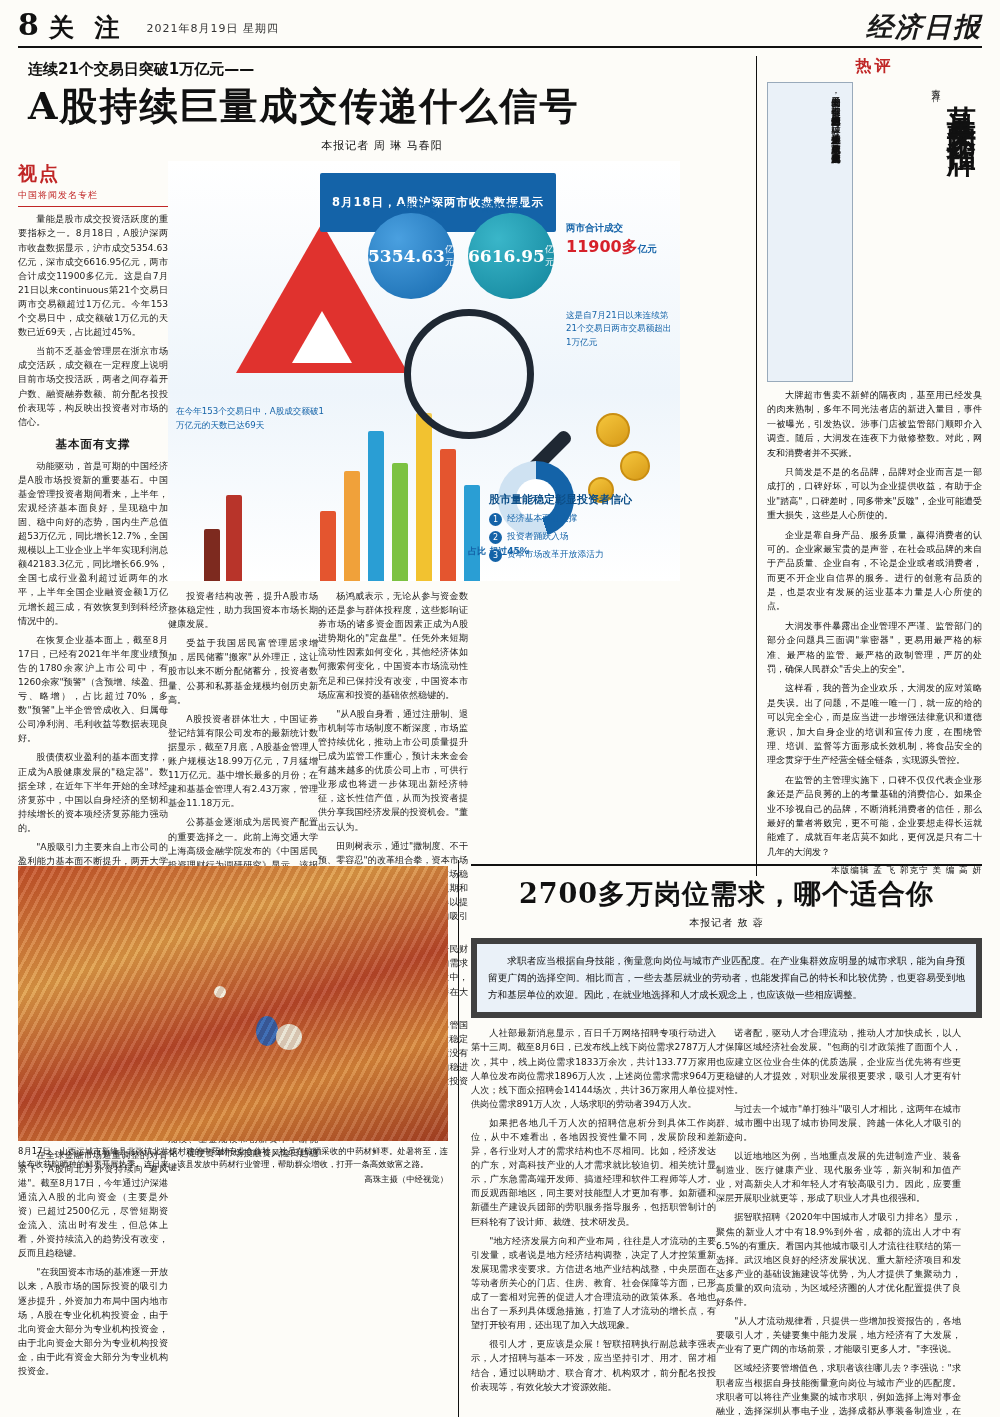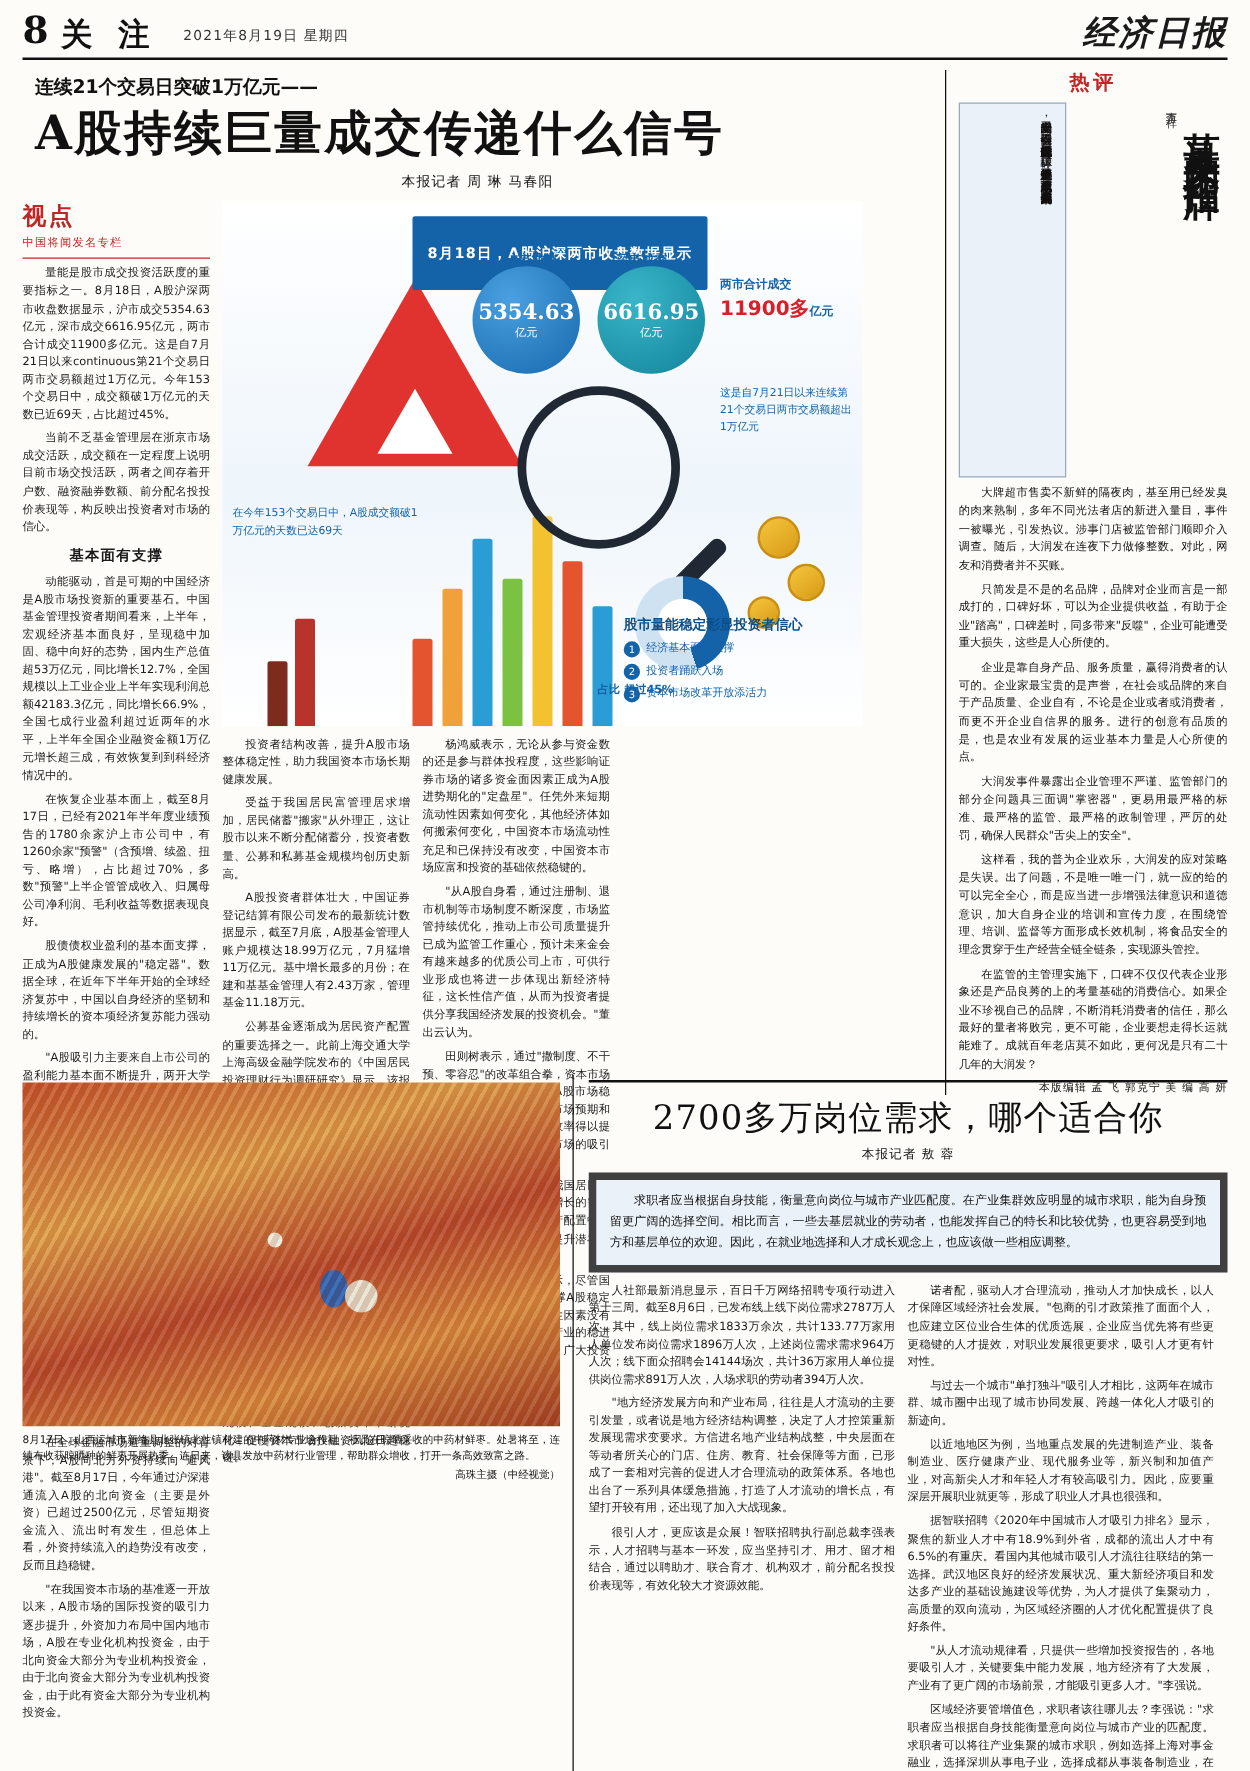--- a/index.html
+++ b/index.html
@@ -28,31 +28,31 @@
 
   
   .kicker { font-size:15px; font-weight:bold; margin:4px 0 2px 10px; }
   .headline { font-size:38px; font-weight:bold; letter-spacing:2px; margin:2px 0 6px 10px; font-family:"DejaVu Serif", serif;}
   .byline { text-align:center; font-size:11px; margin:0 0 6px 0; letter-spacing:1px; }
 
   
   .vp-title { color:#c02626; font-size:19px; font-weight:bold; letter-spacing:2px; }
   .vp-sub { font-size:9px; color:#c02626; letter-spacing:1px; margin-top:1px; border-bottom:1px solid #c02626; padding-bottom:3px;}
 
-  .colset { display:flex; gap:10px; }
+  .colset { display:flex; }
   .col { font-size:9.1px; line-height:1.55; text-align:justify; color:#1a1a1a; }
   .col p { margin:0 0 5px 0; text-indent:2em; }
   .sub-h { font-weight:bold; font-size:11.5px; text-align:center; margin:7px 0 5px 0; letter-spacing:1px;}
 
   
   .info { position:relative; width:512px; height:420px; margin-top:2px;
     background:linear-gradient(180deg,#ffffff 0%,#eef5fb 55%,#ffffff 100%); overflow:hidden; }
   .info-head { position:absolute; left:152px; top:12px; background:#1463a8; color:#fff;
      font-size:11.5px; font-weight:bold; padding:22px 12px; border-radius:2px; letter-spacing:1px; }
-  .circ { position:absolute; border-radius:50%; display:flex; flex-direction:column;
+  .circ { position:absolute; border-radius:50%; display:flex; flex-direction:row;
      align-items:center; justify-content:center; color:#fff; }
   .c1 { left:200px; top:52px; width:86px; height:86px; background:radial-gradient(circle at 35% 30%,#4aa0e0,#1669ad); }
   .c2 { left:300px; top:52px; width:86px; height:86px; background:radial-gradient(circle at 35% 30%,#3ab6c9,#11839a); }
   .c-lab { position:absolute; font-size:10.5px; color:#1463a8; font-weight:bold; }
   .big-num { font-size:17px; font-weight:bold; font-family:"DejaVu Serif", serif; }
   .unit { font-size:9px; }
   .tot { position:absolute; left:398px; top:60px; color:#1463a8; font-size:9.5px; line-height:1.5; font-weight:bold; width:110px;}
   .tot .tn { font-size:16px; color:#d6212a; }
   .note-r { position:absolute; left:398px; top:148px; width:108px; font-size:8.6px; color:#1463a8; line-height:1.55; }
   .note-l { position:absolute; left:8px; top:244px; width:150px; font-size:8.6px; color:#1463a8; line-height:1.6; }
@@ -92,21 +92,21 @@
   .lower-left { width:430px; float:left; }
   .photo { width:430px; height:275px; margin-top:6px; position:relative; overflow:hidden;
      background:linear-gradient(160deg,#c4502a,#e0a04a 30%,#b8472b 55%,#d98b3d 75%,#a33e24); }
   .photo:after{ content:""; position:absolute; inset:0;
      background:repeating-linear-gradient(118deg, rgba(255,255,255,0.10) 0 3px, rgba(120,40,10,0.16) 3px 8px); }
   .blob { position:absolute; border-radius:50%; }
   .cap { font-size:8.4px; line-height:1.6; text-align:justify; margin-top:4px; }
   .cap-credit { font-size:8.4px; text-align:right; margin-top:2px; }
 
   .lower-right { width:524px; float:right; border-left:1px solid #111; padding-left:12px; }
-  .hl2 { font-size:27px; font-weight:normal; text-align:center; letter-spacing:1px;
+  .hl2 { font-size:27px; font-weight:bold; text-align:center; letter-spacing:1px;
      font-family:"DejaVu Serif", serif; margin:4px 0 4px 0; border-top:2px solid #111; padding-top:10px;}
   .byline2 { text-align:center; font-size:10px; margin-bottom:8px; letter-spacing:1px;}
   .lead { border:6px solid #404040; background:#eaf1f8; padding:9px 11px; font-size:9.6px;
      line-height:1.75; text-align:justify; margin-bottom:8px; }
   .lead p { margin:0; text-indent:2em; }
 </style>
 </head>
 <body>
 
 <div class="page">
@@ -265,20 +265,21 @@
 
     <div class="lower-right">
       <div class="hl2">2700多万岗位需求，哪个适合你</div>
       <div class="byline2">本报记者  敖  蓉</div>
       <div class="lead">
         <p>求职者应当根据自身技能，衡量意向岗位与城市产业匹配度。在产业集群效应明显的城市求职，能为自身预留更广阔的选择空间。相比而言，一些去基层就业的劳动者，也能发挥自己的特长和比较优势，也更容易受到地方和基层单位的欢迎。因此，在就业地选择和人才成长观念上，也应该做一些相应调整。</p>
       </div>
       <div class="colset">
         <div class="col" style="width:245px;">
           <p>人社部最新消息显示，百日千万网络招聘专项行动进入第十三周。截至8月6日，已发布线上线下岗位需求2787万人次，其中，线上岗位需求1833万余次，共计133.77万家用人单位发布岗位需求1896万人次，上述岗位需求需求964万人次；线下面众招聘会14144场次，共计36万家用人单位提供岗位需求891万人次，人场求职的劳动者394万人次。</p>
+          <p>如果把各地几千万人次的招聘信息析分到具体工作岗位，从中不难看出，各地因投资性量不同，发展阶段和差异，各行业对人才的需求结构也不尽相同。比如，经济发达的广东，对高科技产业的人才需求就比较迫切。相关统计显示，广东急需高端开发师、搞道经理和软件工程师等人才。而反观西部地区，同主要对技能型人才更加有事。如新疆和新疆生产建设兵团部的劳职服务指导服务，包括职管制计的巨科轮有了设计师、裁缝、技术研发员。</p>
           <p>"地方经济发展方向和产业布局，往往是人才流动的主要引发量，或者说是地方经济结构调整，决定了人才控策重新发展现需求变要求。方信进名地产业结构战整，中央层面在等动者所关心的门店、住房、教育、社会保障等方面，已形成了一套相对完善的促进人才合理流动的政策体系。各地也出台了一系列具体缓急措施，打造了人才流动的增长点，有望打开较有用，还出现了加入大战现象。</p>
           <p>很引人才，更应该是众展！智联招聘执行副总裁李强表示，人才招聘与基本一环发，应当坚持引才、用才、留才相结合，通过以聘助才、联合育才、机构双才，前分配名投投价表现等，有效化较大才资源效能。</p>
         </div>
         <div class="col" style="width:245px;">
           <p>诺者配，驱动人才合理流动，推动人才加快成长，以人才保障区域经济社会发展。"包商的引才政策推了面面个人，也应建立区位业合生体的优质选展，企业应当优先将有些更更稳键的人才提效，对职业发展很更要求，吸引人才更有针对性。</p>
           <p>与过去一个城市"单打独斗"吸引人才相比，这两年在城市群、城市圈中出现了城市协同发展、跨越一体化人才吸引的新迹向。</p>
           <p>以近地地区为例，当地重点发展的先进制造产业、装备制造业、医疗健康产业、现代服务业等，新兴制和加值产业，对高新尖人才和年轻人才有较高吸引力。因此，应要重深层开展职业就更等，形成了职业人才具也很强和。</p>
           <p>据智联招聘《2020年中国城市人才吸引力排名》显示，聚焦的新业人才中有18.9%到外省，成都的流出人才中有6.5%的有重庆。看国内其他城市吸引人才流往往联结的第一选择。武汉地区良好的经济发展状况、重大新经济项目和发达多产业的基础设施建设等优势，为人才提供了集聚动力，高质量的双向流动，为区域经济圈的人才优化配置提供了良好条件。</p>
           <p>"从人才流动规律看，只提供一些增加投资报告的，各地要吸引人才，关键要集中能力发展，地方经济有了大发展，产业有了更广阔的市场前景，才能吸引更多人才。"李强说。</p>
           <p>区域经济要管增值色，求职者该往哪儿去？李强说："求职者应当根据自身技能衡量意向岗位与城市产业的匹配度。求职者可以将往产业集聚的城市求职，例如选择上海对事金融业，选择深圳从事电子业，选择成都从事装备制造业，在产业集聚效应明显的城市求职，能为自身预留更广阔的选择空间。相比而言，一些去基层就业的劳动者，也能发挥自己的特长和比较优势，也更容易受到地方和基层单位的欢迎。因此，在就业地选择和人才成长观念上，也应该做一些相应调整。</p>

